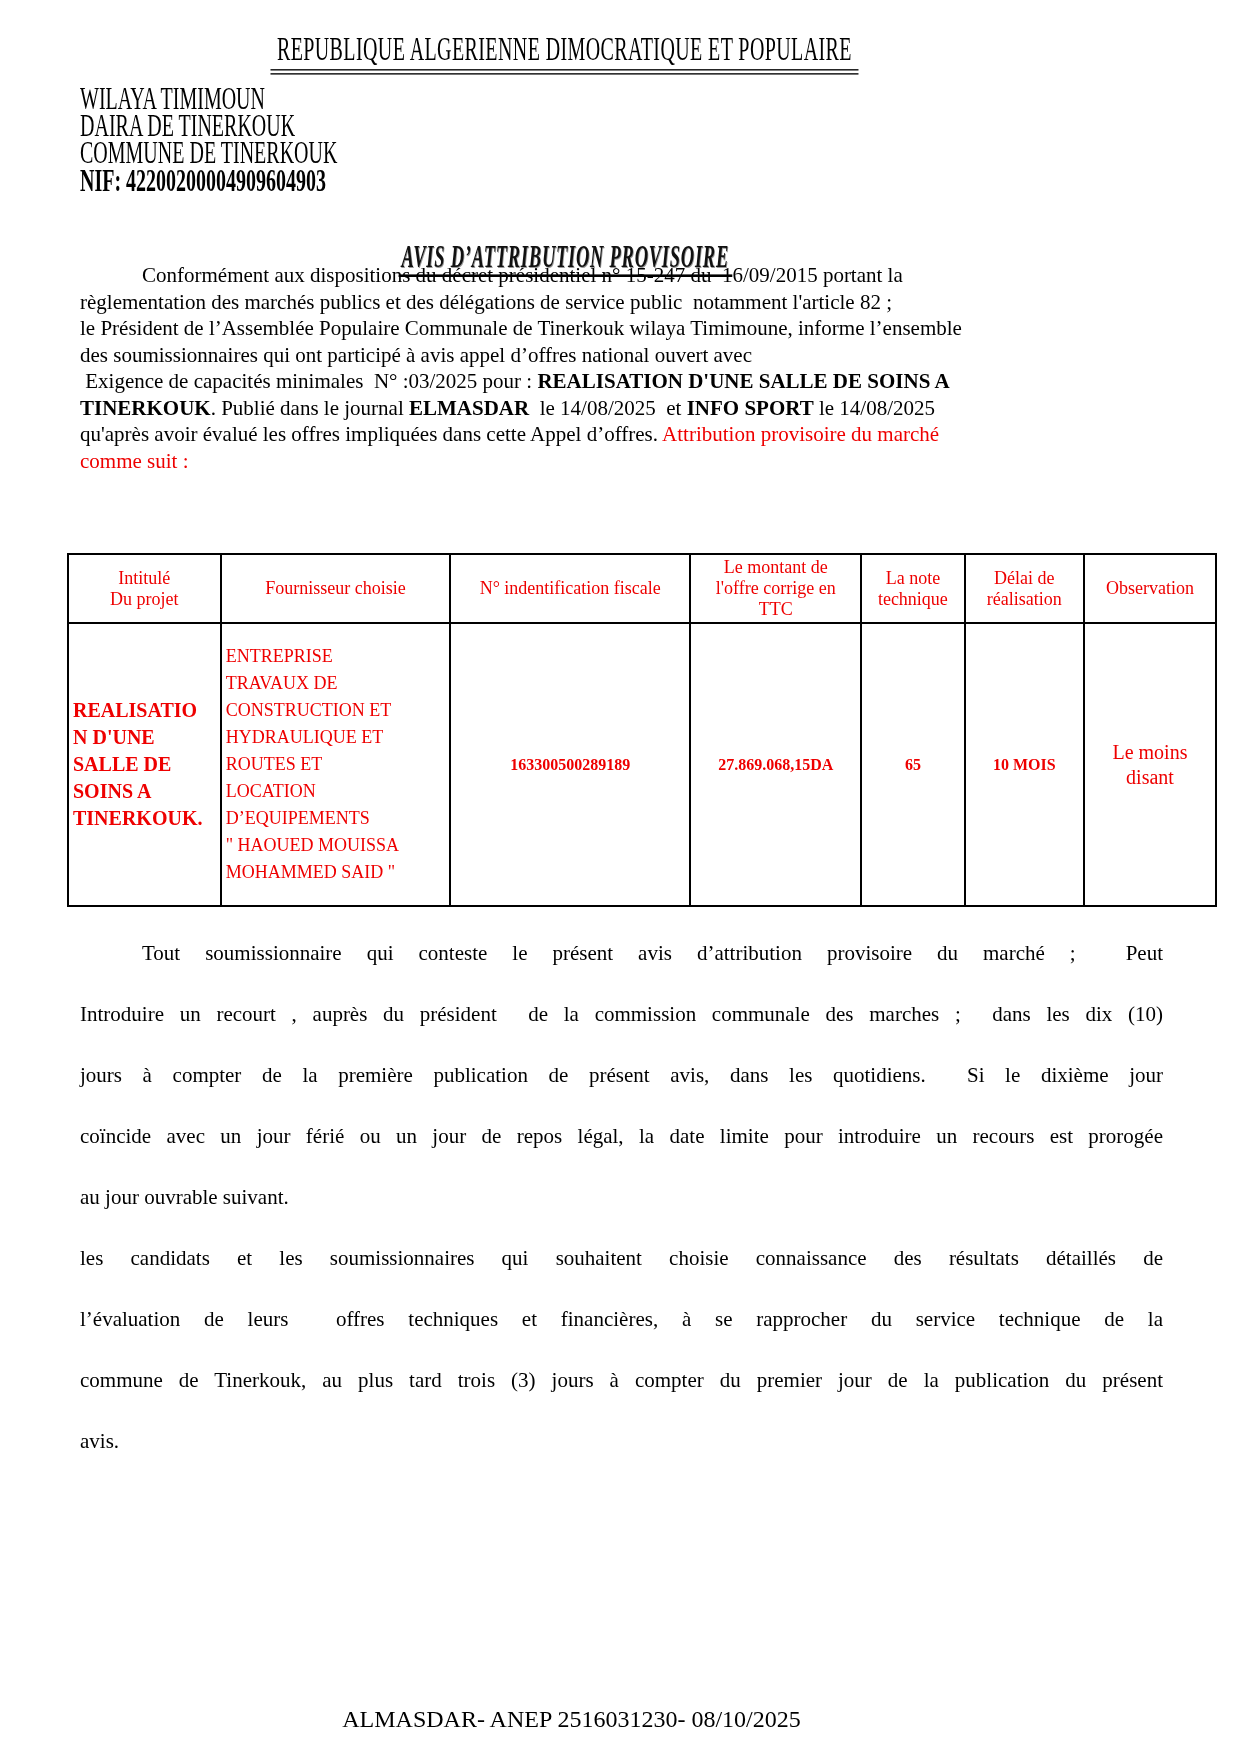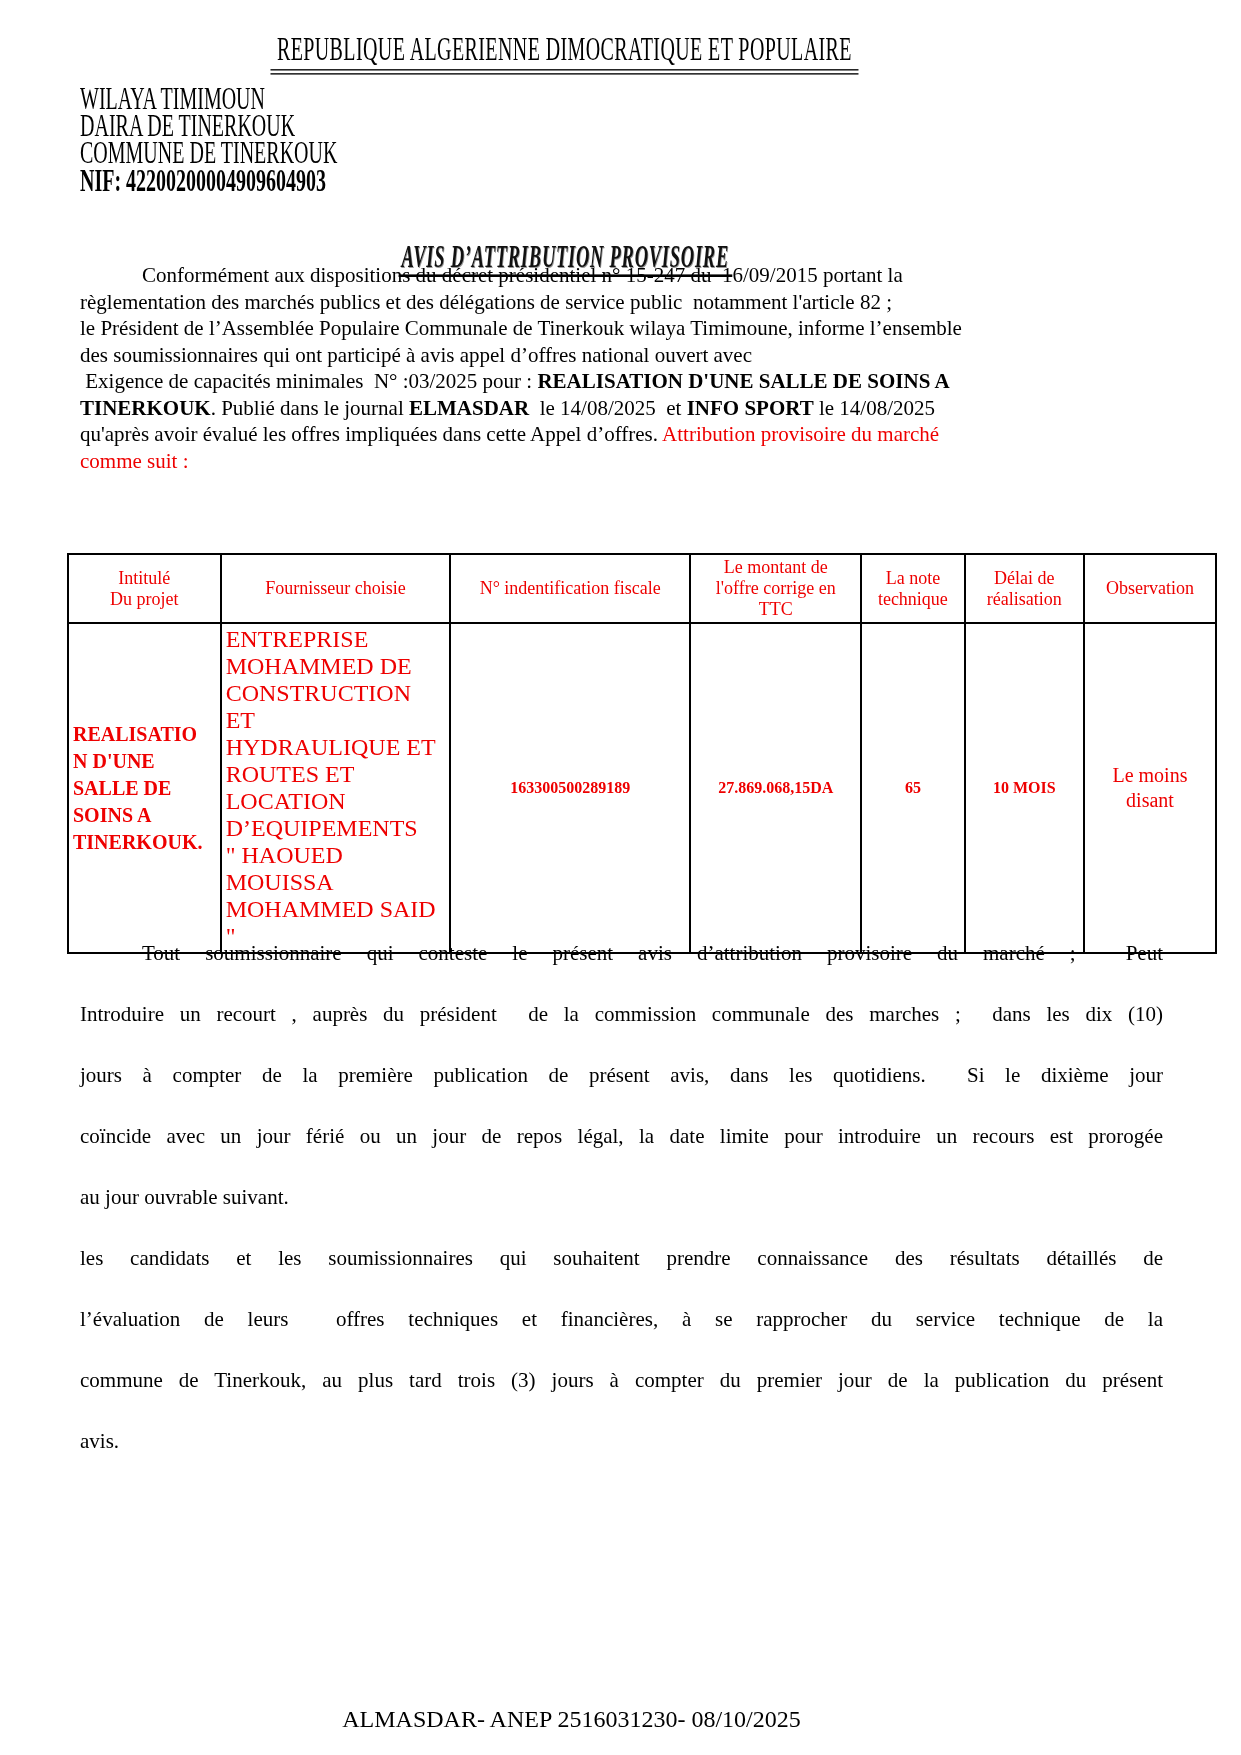--- a/index.html
+++ b/index.html
@@ -90,21 +90,21 @@
     line-height:21px;
     height:62px;
     text-align:center;
     vertical-align:middle;
   }
   table.award td{
     height:277px;
     vertical-align:middle;
   }
   td.c-project{font-weight:bold;font-size:20px;line-height:27px;text-align:left;padding-left:12px;}
-  td.c-supplier{font-size:24px;line-height:27px;text-align:left;padding-left:8px;}
+  td.c-supplier{font-size:18px;line-height:27px;text-align:left;padding-left:8px;}
   td.c-mid{font-weight:bold;font-size:16px;text-align:center;}
   td.c-obs{font-weight:normal;font-size:20px;line-height:25px;text-align:center;}
   
   .footer-wrap{top:1706px;}
   .footer-text{
     display:inline-block;
     font-family:Liberation Serif, serif;
     font-size:24px;
     transform:translateX(-57px);
     white-space:nowrap;
@@ -185,21 +185,21 @@
       <tr>
         <td class="c-project">
             <div>REALISATIO</div>
             <div>N D'UNE</div>
             <div>SALLE DE</div>
             <div>SOINS A</div>
             <div>TINERKOUK.</div>
           </td>
         <td class="c-supplier">
             <div>ENTREPRISE</div>
-            <div>MOHAMMED DE</div>
+            <div>TRAVAUX DE</div>
             <div>CONSTRUCTION ET</div>
             <div>HYDRAULIQUE ET</div>
             <div>ROUTES ET</div>
             <div>LOCATION</div>
             <div>D’EQUIPEMENTS</div>
             <div> " HAOUED MOUISSA</div>
             <div>MOHAMMED SAID "</div>
           </td>
         <td class="c-mid">163300500289189</td>
         <td class="c-mid">27.869.068,15DA</td>
@@ -212,21 +212,21 @@
       </tr>
     </tbody>
   </table>
 
   <div id="recourse" class="textblock">
       <div class="tl j"><span class="ind"></span><span>Tout soumissionnaire qui conteste le présent avis d’attribution provisoire du marché ;&nbsp; Peut</span></div>
       <div class="tl j"><span>Introduire un recourt , auprès du président&nbsp; de la commission communale des marches ;&nbsp; dans les dix (10)</span></div>
       <div class="tl j"><span>jours à compter de la première publication de présent avis, dans les quotidiens.&nbsp; Si le dixième jour</span></div>
       <div class="tl j"><span>coïncide avec un jour férié ou un jour de repos légal, la date limite pour introduire un recours est prorogée</span></div>
       <div class="tl"><span>au jour ouvrable suivant.</span></div>
-      <div class="tl j"><span>les candidats et les soumissionnaires qui souhaitent prendre connaissance des résultats détaillés de</span></div>
+      <div class="tl j"><span>les candidats et les soumissionnaires qui souhaitent choisie connaissance des résultats détaillés de</span></div>
       <div class="tl j"><span>l’évaluation de leurs&nbsp; offres techniques et financières, à se rapprocher du service technique de la</span></div>
       <div class="tl j"><span>commune de Tinerkouk, au plus tard trois (3) jours à compter du premier jour de la publication du présent</span></div>
       <div class="tl"><span>avis.</span></div>
     </div>
 
   <div class="center-wrap footer-wrap">
     <span class="footer-text">ALMASDAR- ANEP 2516031230- 08/10/2025</span>
   </div>
 
 </div>

